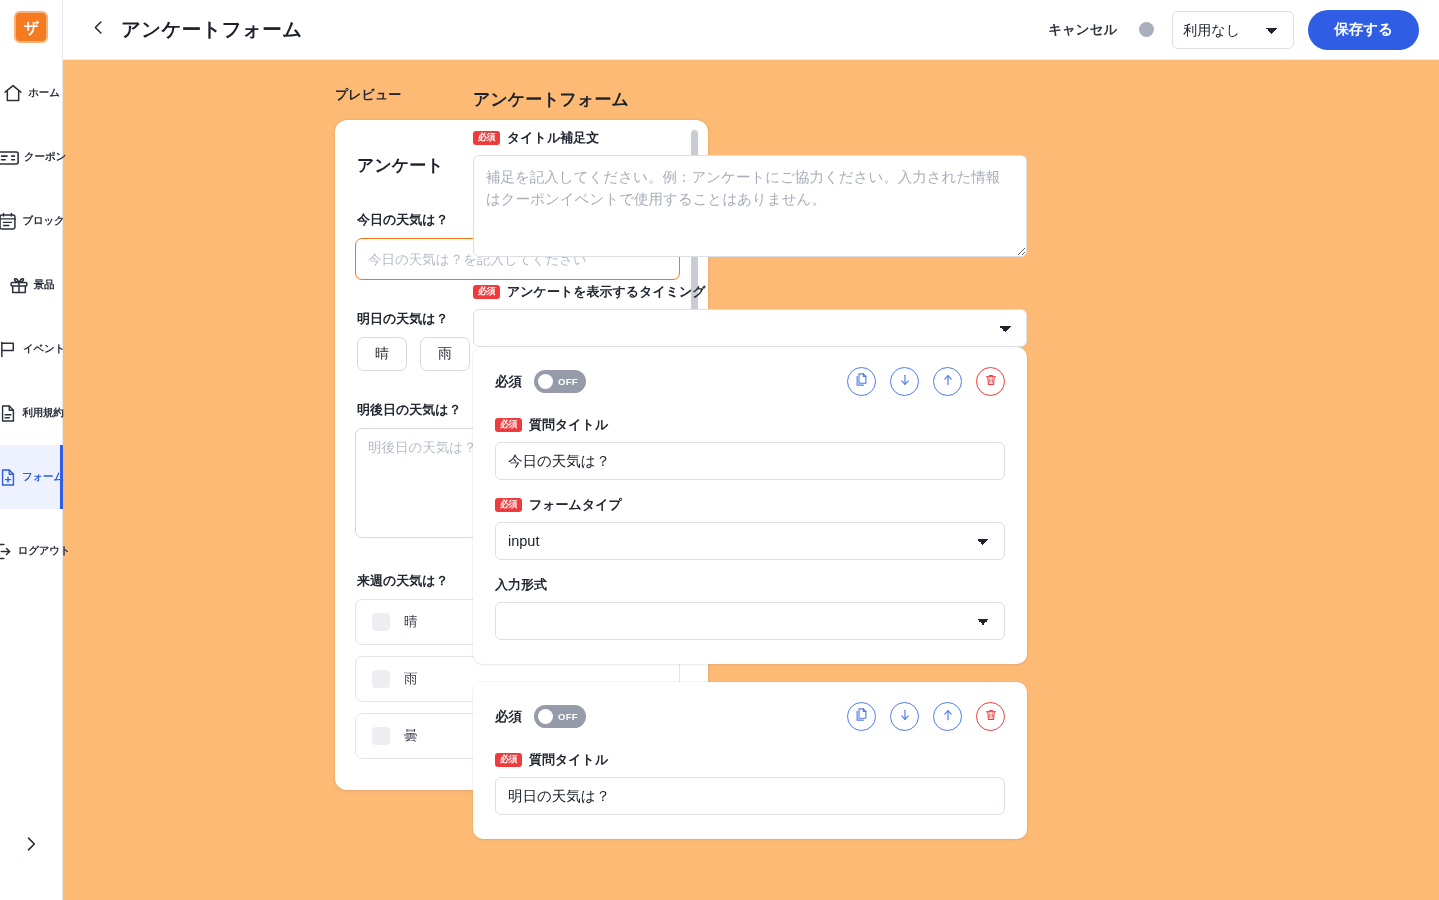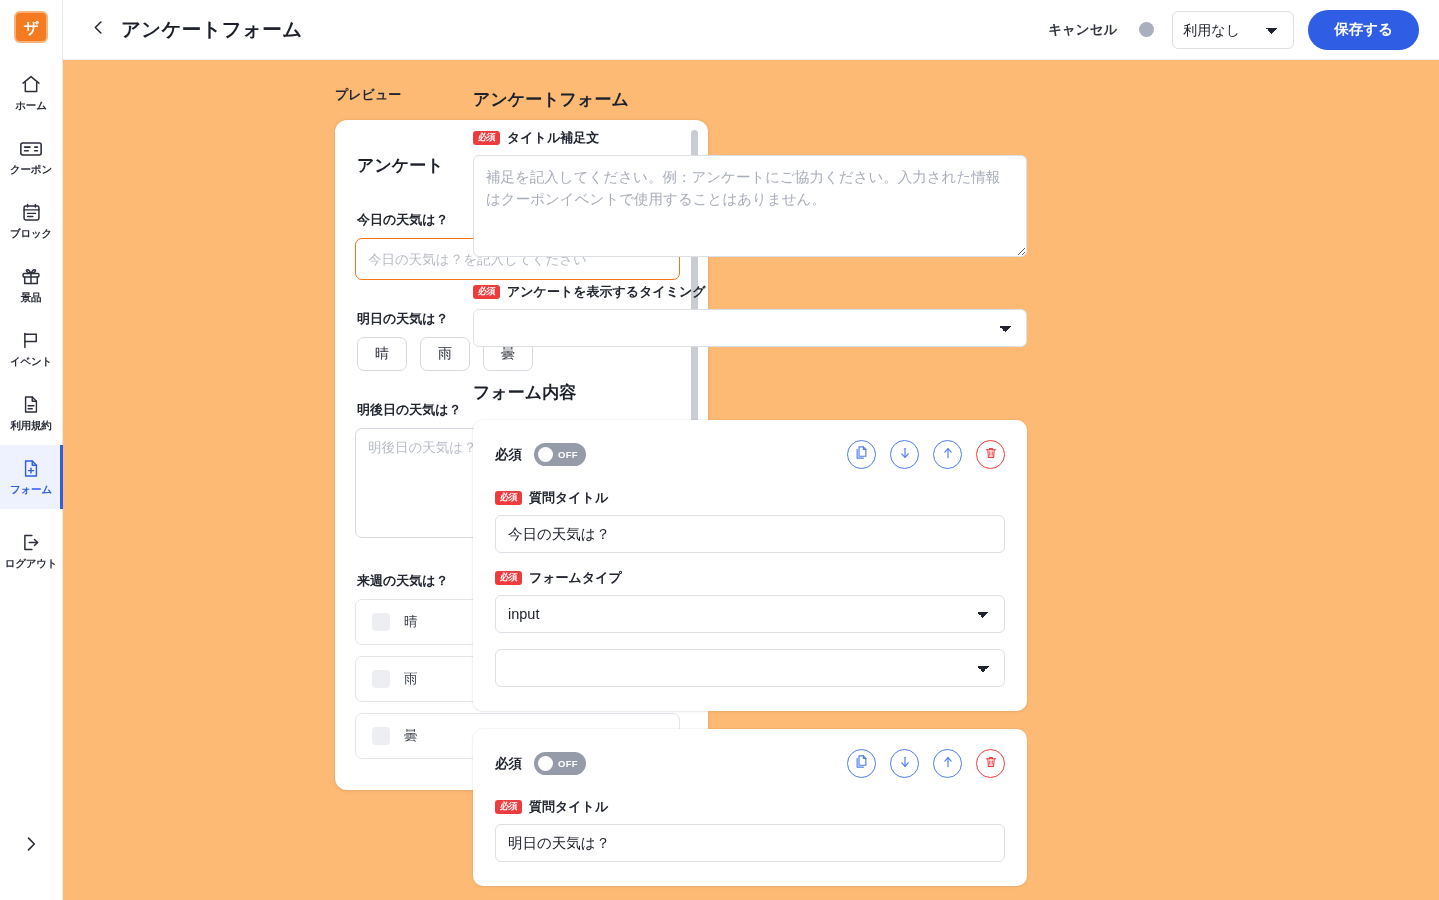--- a/index.html
+++ b/index.html
@@ -50,21 +50,21 @@
     margin-top: 18px;
     width: 100%;
     display: flex;
     flex-direction: column;
     align-items: center;
   }
   .nav-item {
     width: 63px;
     height: 64px;
     display: flex;
-    flex-direction: column;
+    flex-direction: row;
     align-items: center;
     justify-content: center;
     gap: 4px;
     color: #2b2f3a;
     position: relative;
     cursor: pointer;
   }
   .nav-item .nav-label {
     font-size: 10.5px;
     font-weight: 700;
@@ -684,21 +684,20 @@
           <div>
             <div class="field-label-row">
               <span class="req-badge">必須</span>
               <span class="field-label">アンケートを表示するタイミング</span>
             </div>
             <select class="rp-select">
               <option></option>
             </select>
           </div>
 
-          <h2 class="rp-h2">フォーム内容</h2>
 
           <div class="item-card">
             <div class="item-head">
               <span class="req-toggle-label">必須</span>
               <div class="toggle">
                 <span class="toggle-knob"></span>
                 <span class="toggle-text">OFF</span>
               </div>
               <div class="item-actions">
                 <div class="icon-btn">
@@ -751,20 +750,21 @@
               <div class="field-label-row">
                 <span class="req-badge">必須</span>
                 <span class="field-label">フォームタイプ</span>
               </div>
               <select class="item-select">
                 <option>input</option>
               </select>
             </div>
 
             <div class="item-field">
+              <div class="plain-label">入力形式</div>
               <select class="item-select">
                 <option></option>
               </select>
             </div>
           </div>
 
           <div class="item-card">
             <div class="item-head">
               <span class="req-toggle-label">必須</span>
               <div class="toggle">

